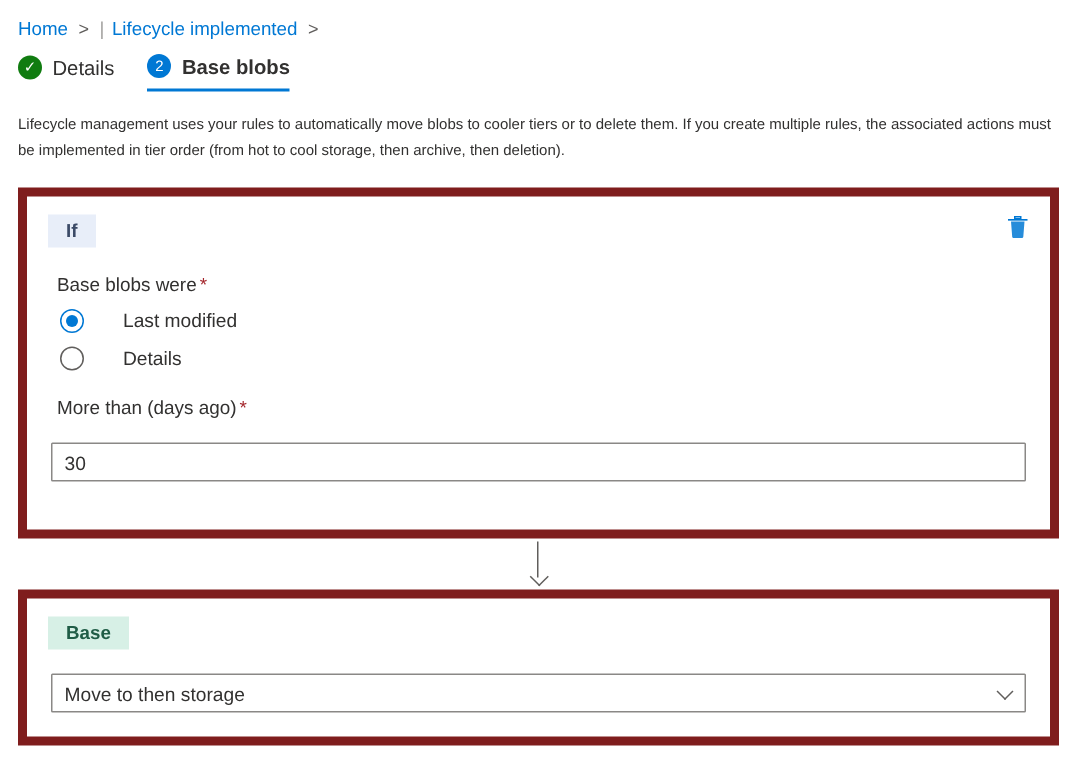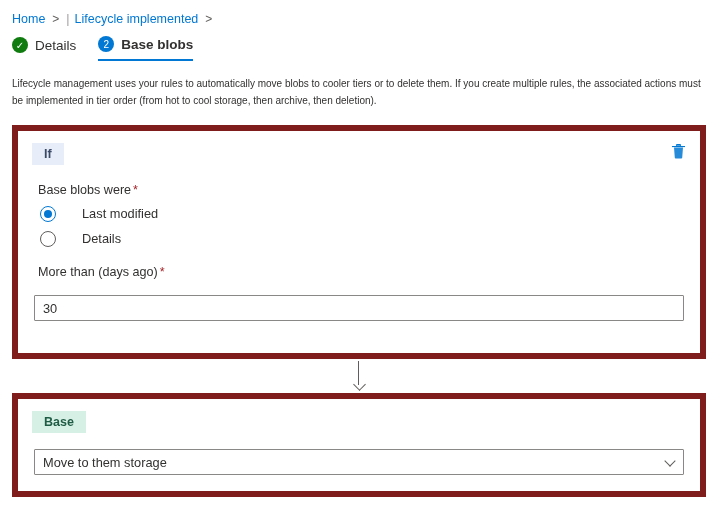--- a/index.html
+++ b/index.html
@@ -336,19 +336,19 @@
   <div class="connector">
     <div class="arrow"></div>
   </div>
 
   <div class="card">
     <div class="card-head">
       <span class="pill pill-then">Base</span>
     </div>
     <div class="select-wrap">
       <div class="select-box">
-        <span>Move to them storage</span>
+        <span>Move to then storage</span>
       </div>
       <span class="chev"></span>
     </div>
   </div>
 
 </div>
 
 </body></html>

